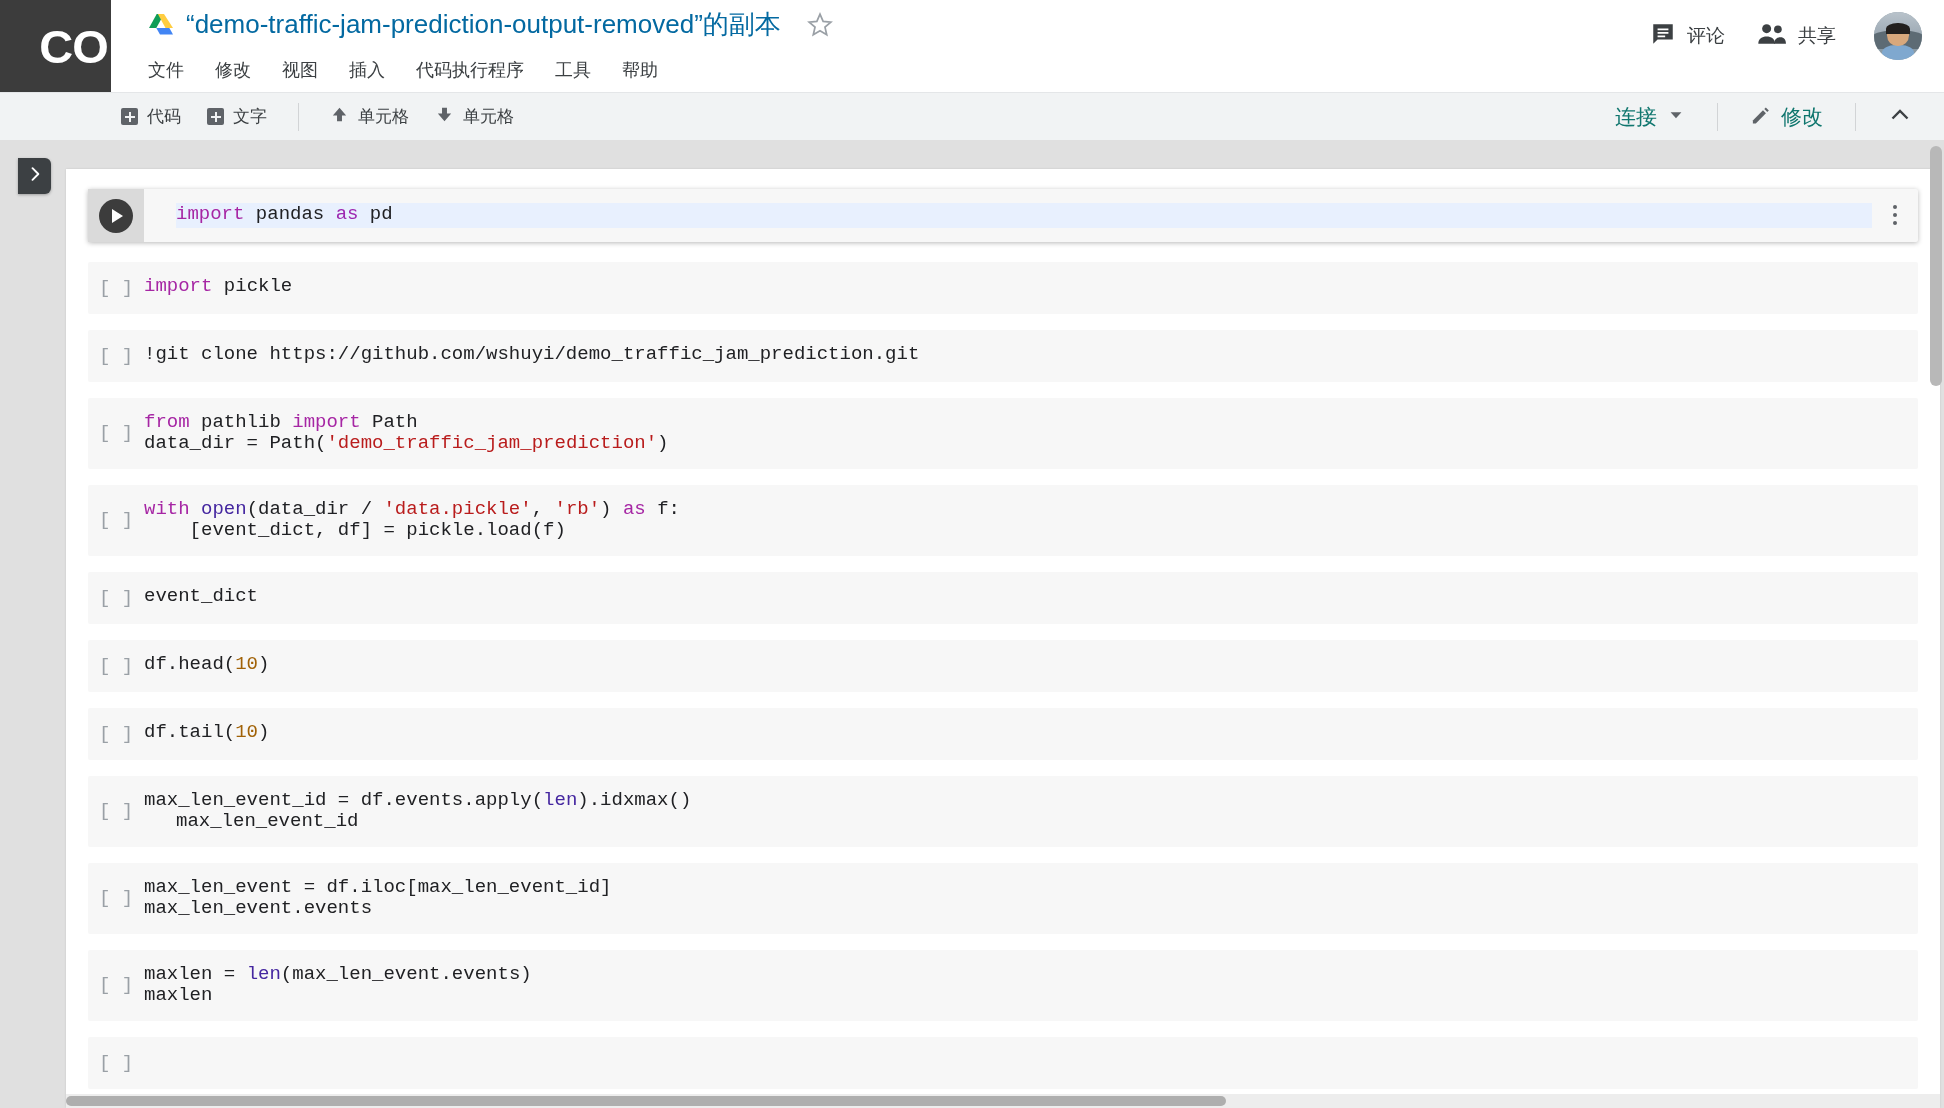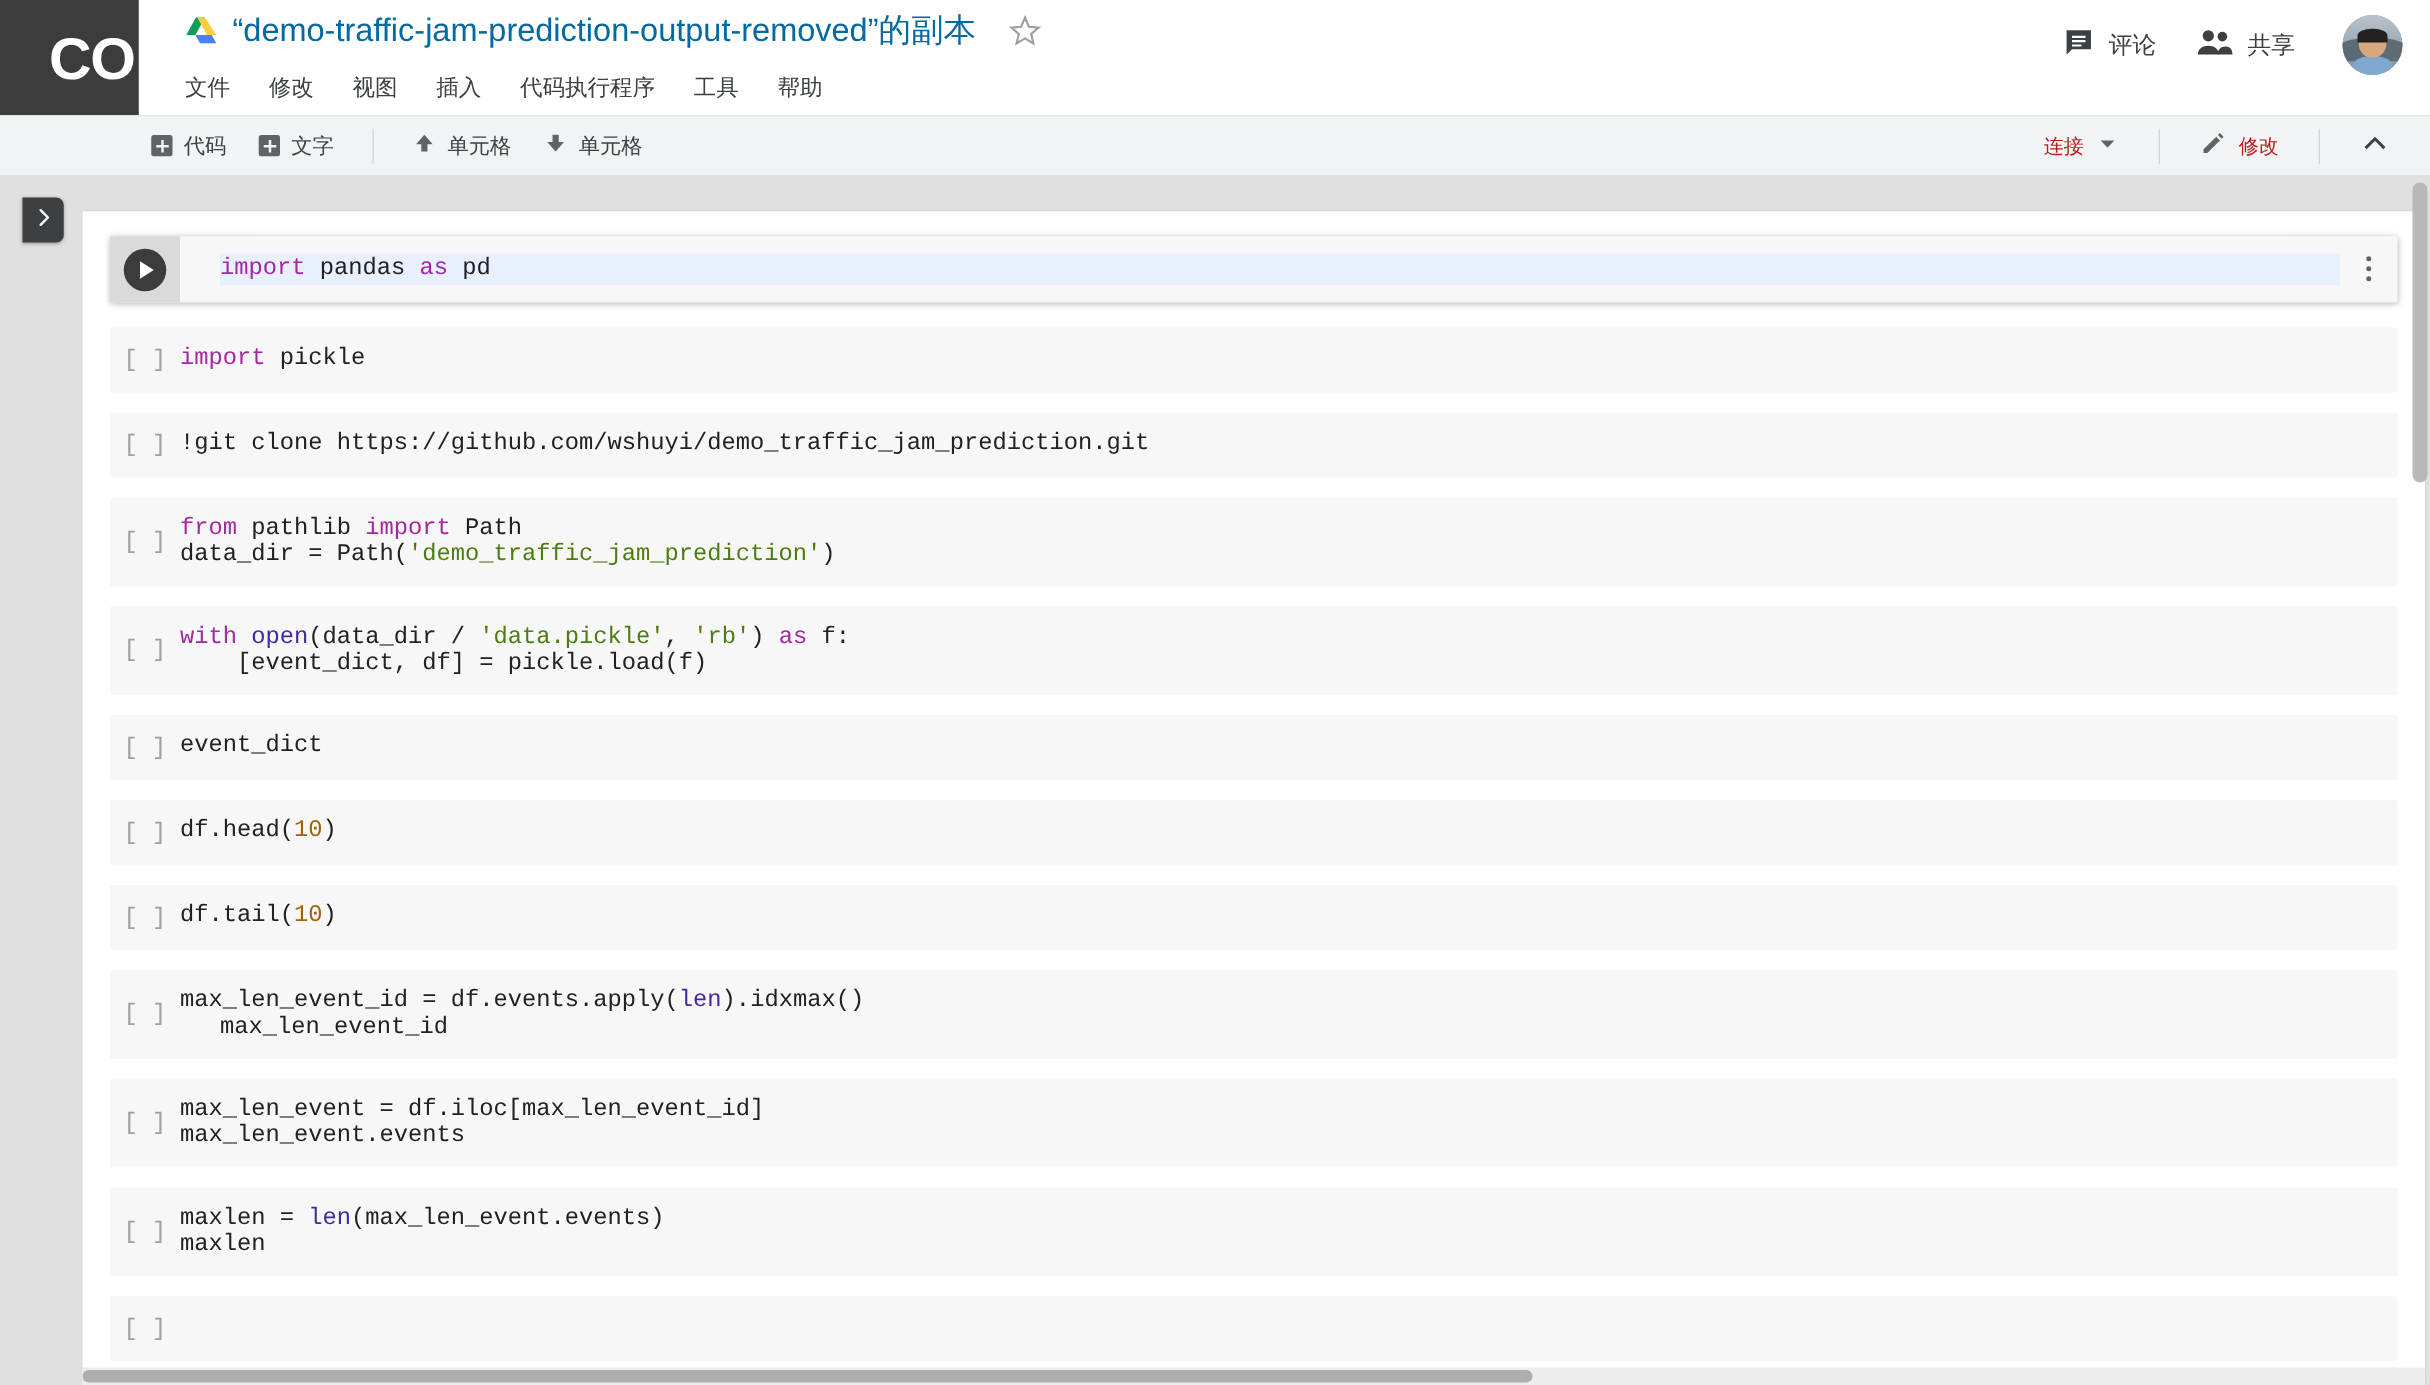--- a/index.html
+++ b/index.html
@@ -89,21 +89,21 @@
   .plus-box:after  { left: 7.5px; top: 3.5px; width: 2px; height: 10px; }
   .tool-sep {
     width: 1px; height: 28px; background: #d2d4d6; margin: 0 18px;
   }
   #toolbar-right {
     position: absolute; right: 18px; top: 0; height: 48px;
     display: flex; align-items: center;
   }
   .tb2 { display:flex; align-items:center; gap:10px; padding:5px 14px;
          cursor:pointer; border-radius:4px; }
-  .tb2 .tlbl { font-size: 16px; color: #b91c1c; }
+  .tb2 .tlbl { font-size: 21px; color: #0f766e; }
 
   
   #main {
     position: relative; height: calc(1108px - 92px - 48px);
     background: #e0e0e0;
     overflow: hidden;
   }
   #sidebar-toggle {
     position: absolute; left: 18px; top: 18px;
     width: 33px; height: 36px; background: #3c4043;
@@ -177,21 +177,21 @@
   .kebab .dots { display: flex; flex-direction: column; gap: 4px; }
   .kebab .dots i {
     width: 4px; height: 4px; border-radius: 50%; background: #5f6368;
     display: block;
   }
 
   
   .kw   { color: #a626a4; }
   .kw2  { color: #9c27b0; }
   .bi   { color: #4527a0; }
-  .str  { color: #4d7c0f; }
+  .str  { color: #b91c1c; }
   .num  { color: #a16207; }
 
   
   #vscroll {
     position: absolute; right: 2px; top: 6px; width: 12px;
     height: 240px; background: #b8b8b8; border-radius: 6px; z-index: 6;
   }
   #hscroll-track {
     position: absolute; left: 0; right: 0; bottom: 0; height: 14px;
     background: #ededed; z-index: 6;

